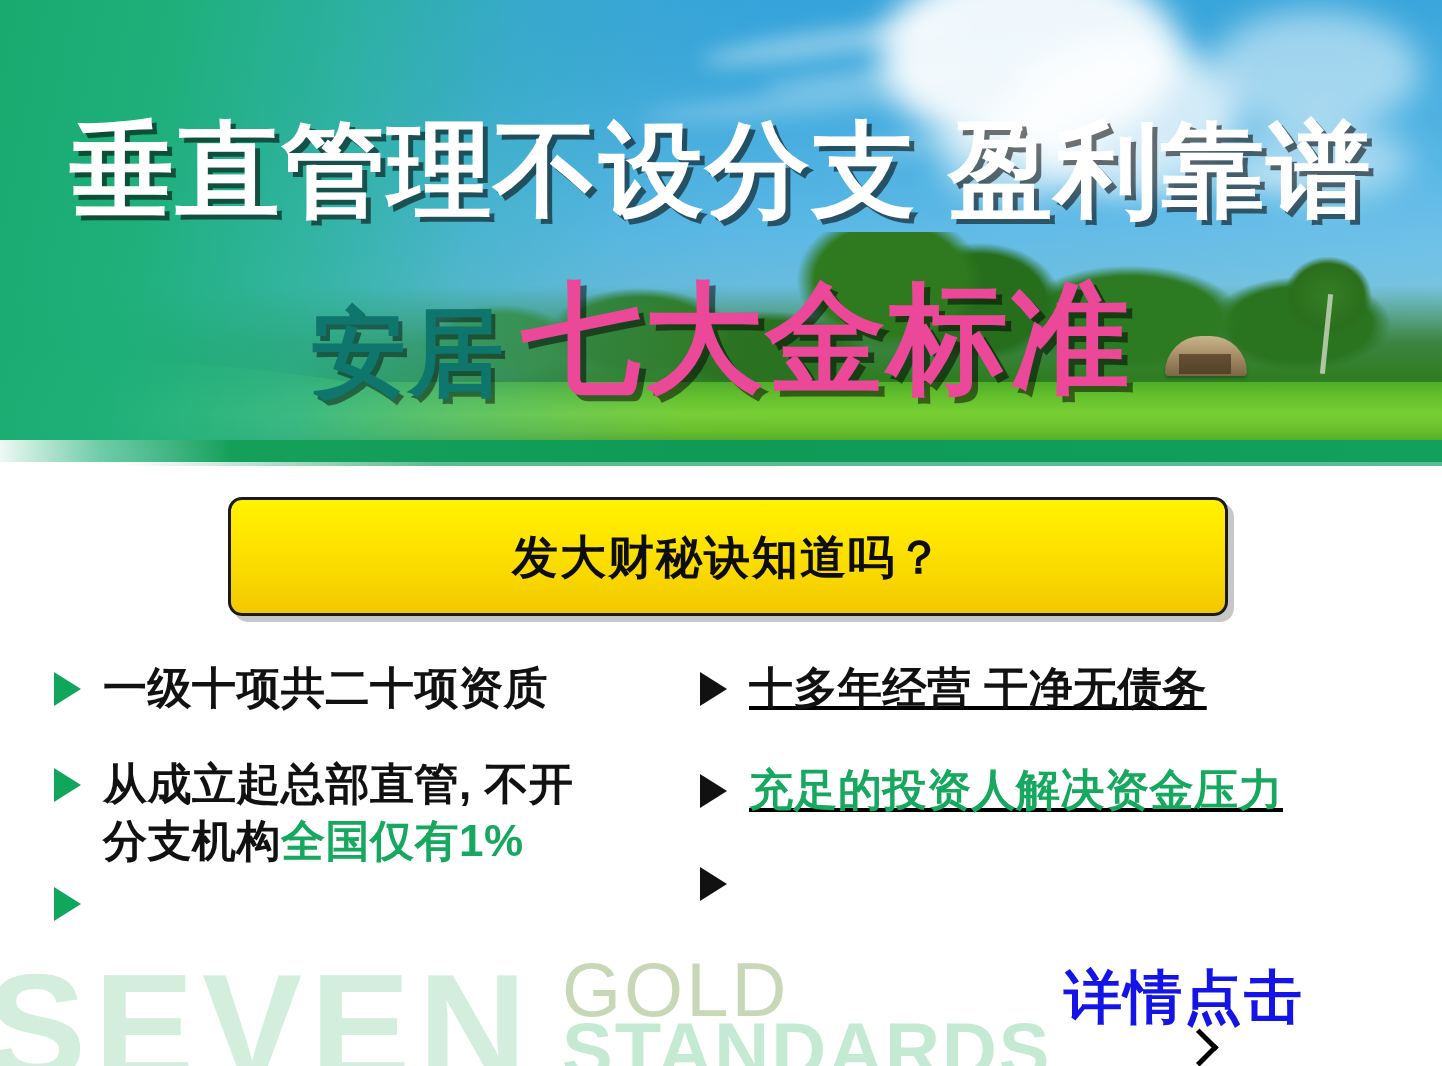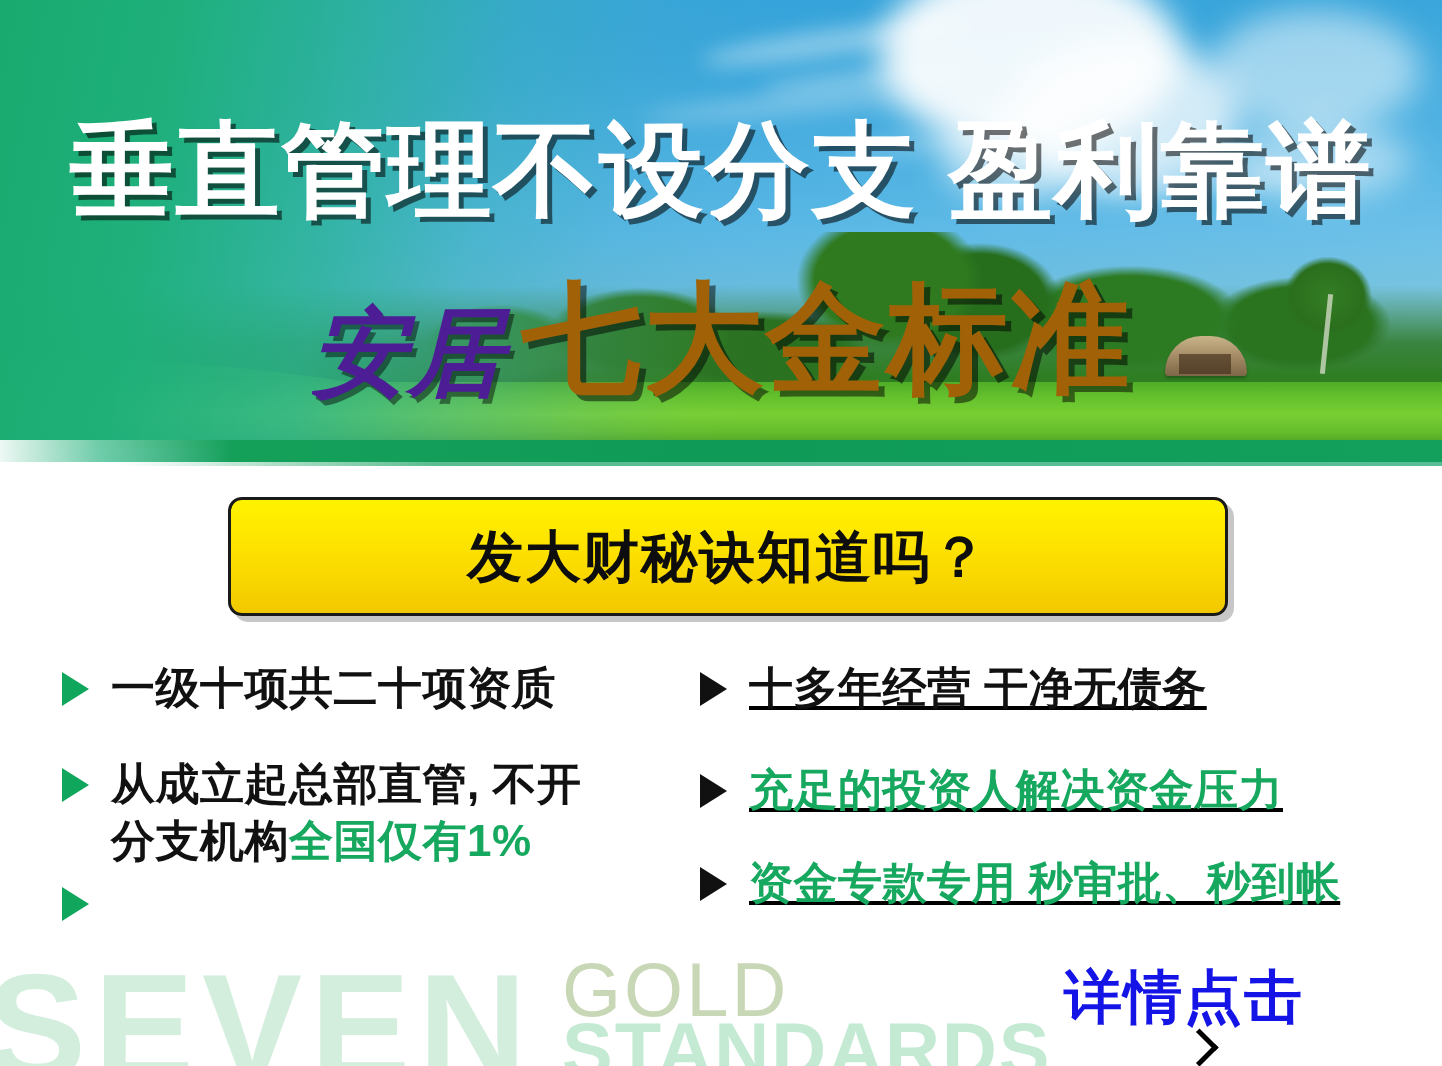--- a/index.html
+++ b/index.html
@@ -166,32 +166,31 @@
     left: 0; top: 278px;
     width: 1442px;
     text-align: center;
     white-space: nowrap;
     line-height: 1;
   }
   .headline2-anju {
     display: inline-block;
     font-size: 96px;
     font-weight: bold;
-    color: #4c1d95;
-    font-style: italic;
+    color: #0f766e;
     letter-spacing: 1px;
     text-shadow: 4px 5px 0 rgba(0,0,0,.45);
     vertical-align: -6px;
     margin-right: 17px;
   }
   .headline2-main {
     display: inline-block;
     font-size: 120px;
     font-weight: bold;
-    color: #a16207;
+    color: #ec4899;
     letter-spacing: 2px;
     text-shadow: 6px 6px 0 rgba(0,0,0,.5);
   }
 
   
   .body-area {
     position: absolute;
     left: 0; top: 466px;
     width: 1442px; height: 600px;
     background: #ffffff;
@@ -239,37 +238,37 @@
     width: 994px; height: 113px;
     background: linear-gradient(180deg, #fff200 0%, #ffe800 28%, #fada00 62%, #f2c800 100%);
     border: 3px solid #1a1a1a;
     border-radius: 14px;
     box-shadow: 6px 6px 0 rgba(0,0,0,.22);
     display: flex;
     align-items: center;
     justify-content: center;
   }
   .yellow-banner-text {
-    font-size: 56px;
+    font-size: 46px;
     font-weight: bold;
     color: #0d0d0d;
     letter-spacing: 2px;
     line-height: 1;
     white-space: nowrap;
   }
 
   
   .features {
     position: absolute;
     left: 0; top: 660px;
     width: 1442px;
   }
   .col-left {
     position: absolute;
-    left: 62px; top: 0;
+    left: 54px; top: 0;
     width: 640px;
   }
   .col-right {
     position: absolute;
     left: 700px; top: 0;
     width: 720px;
     text-decoration: underline;
   }
   .feat {
     display: flex;
@@ -421,21 +420,20 @@
         <div class="feat-text">十多年经营  干净无债务</div>
       </div>
 
       <div class="feat r2">
         <span class="bullet dark"></span>
         <div class="feat-text green">充足的投资人解决资金压力</div>
       </div>
 
       <div class="feat r3">
         <span class="bullet dark"></span>
-        <div class="feat-text green">资金专款专用  秒审批、秒到帐</div>
       </div>
 
     </div>
   </div>
 
   <div class="cta">
     <span class="cta-text">详情点击</span>
     <span class="cta-arrow"></span>
   </div>
 

